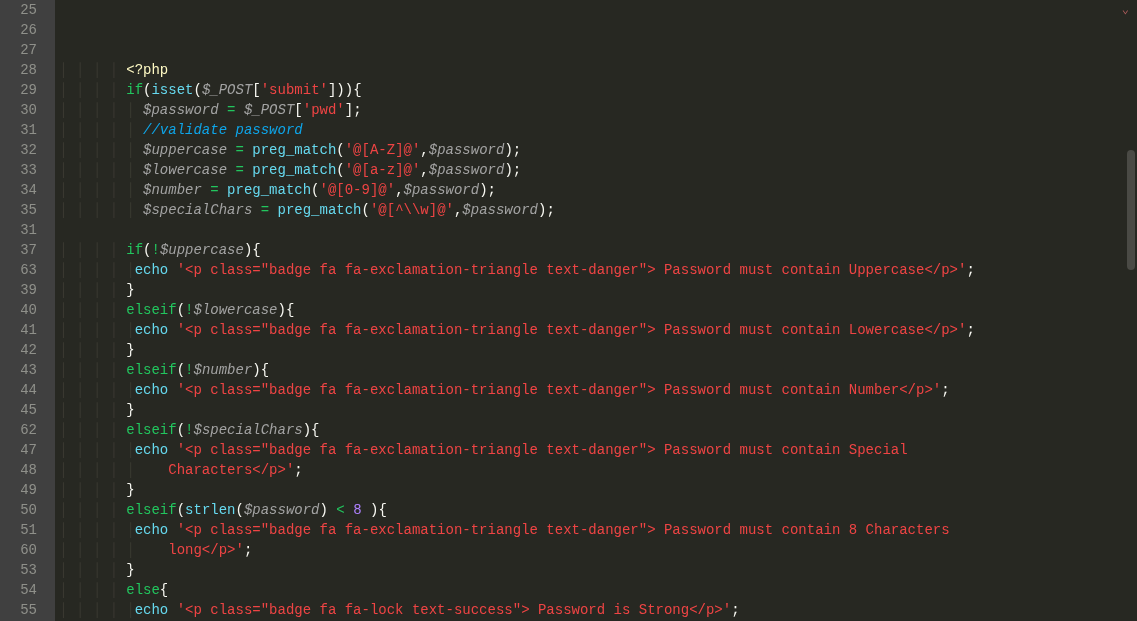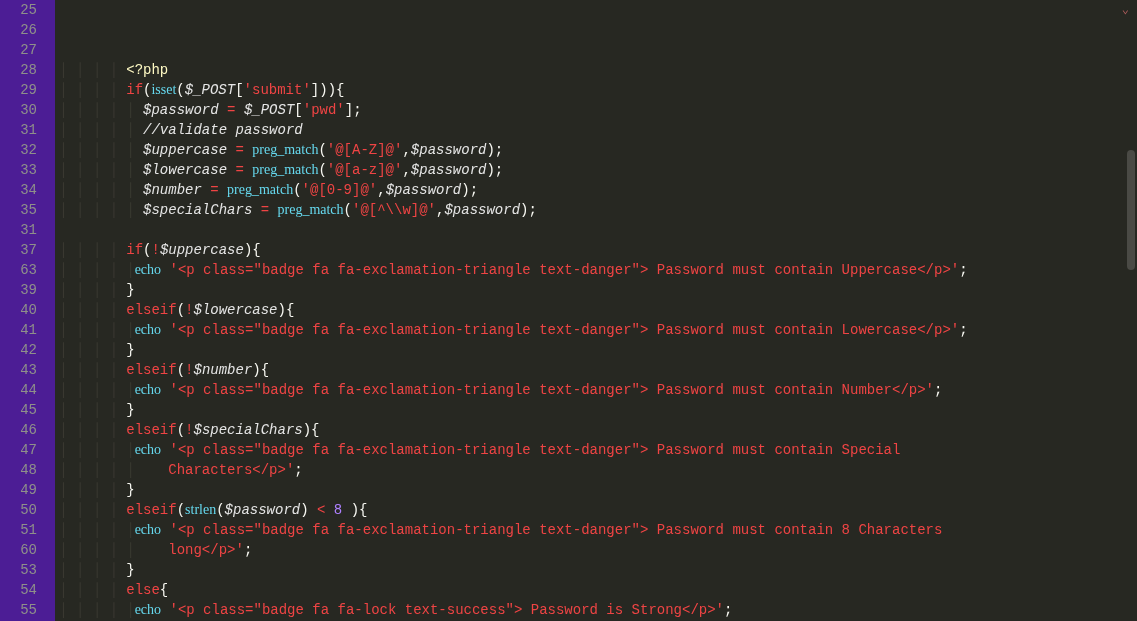--- a/index.html
+++ b/index.html
@@ -15,21 +15,21 @@
   }
   .editor {
     display: flex;
     width: 1137px;
     height: 621px;
     position: relative;
     background: #272822;
   }
   .gutter {
     width: 55px;
-    background: #4c1d95;
+    background: #404040;
     color: #8f908a;
     text-align: right;
     user-select: none;
     padding-top: 0;
     box-sizing: border-box;
   }
   .gutter .ln {
     padding-right: 18px;
     height: 20px;
   }
@@ -37,26 +37,26 @@
     flex: 1;
     white-space: pre;
     padding-left: 4px;
     position: relative;
   }
   .code .line {
     height: 20px;
   }
   
   .c-def  { color: #f8f8f2; } 
-  .c-kw   { color: #ef4444; } 
-  .c-fn   { color: #66d9ef; font-family: Liberation Serif, serif; } 
-  .c-var  { color: #e5e5e5; font-style: italic; } 
+  .c-kw   { color: #22c55e; } 
+  .c-fn   { color: #66d9ef; } 
+  .c-var  { color: #a3a3a3; font-style: italic; } 
   .c-str  { color: #ef4444; } 
   .c-num  { color: #ae81ff; } 
-  .c-com  { color: #e5e5e5; font-style: italic; } 
+  .c-com  { color: #0ea5e9; font-style: italic; } 
   .c-tag  { color: #fef9c3; } 
   .c-pun  { color: #f8f8f2; } 
   .guide  { color: #3b3a32; } 
   .caret-mark {
     position: absolute;
     top: 0;
     right: 8px;
     color: #b35e5e;
     font-size: 12px;
   }
@@ -97,21 +97,21 @@
       <div class="ln">31</div>
       <div class="ln">37</div>
       <div class="ln">63</div>
       <div class="ln">39</div>
       <div class="ln">40</div>
       <div class="ln">41</div>
       <div class="ln">42</div>
       <div class="ln">43</div>
       <div class="ln">44</div>
       <div class="ln">45</div>
-      <div class="ln">46</div>
+      <div class="ln">62</div>
       <div class="ln">47</div>
       <div class="ln">48</div>
       <div class="ln">49</div>
       <div class="ln">50</div>
       <div class="ln">51</div>
       <div class="ln">60</div>
       <div class="ln">53</div>
       <div class="ln">54</div>
       <div class="ln">55</div>
     </div>

